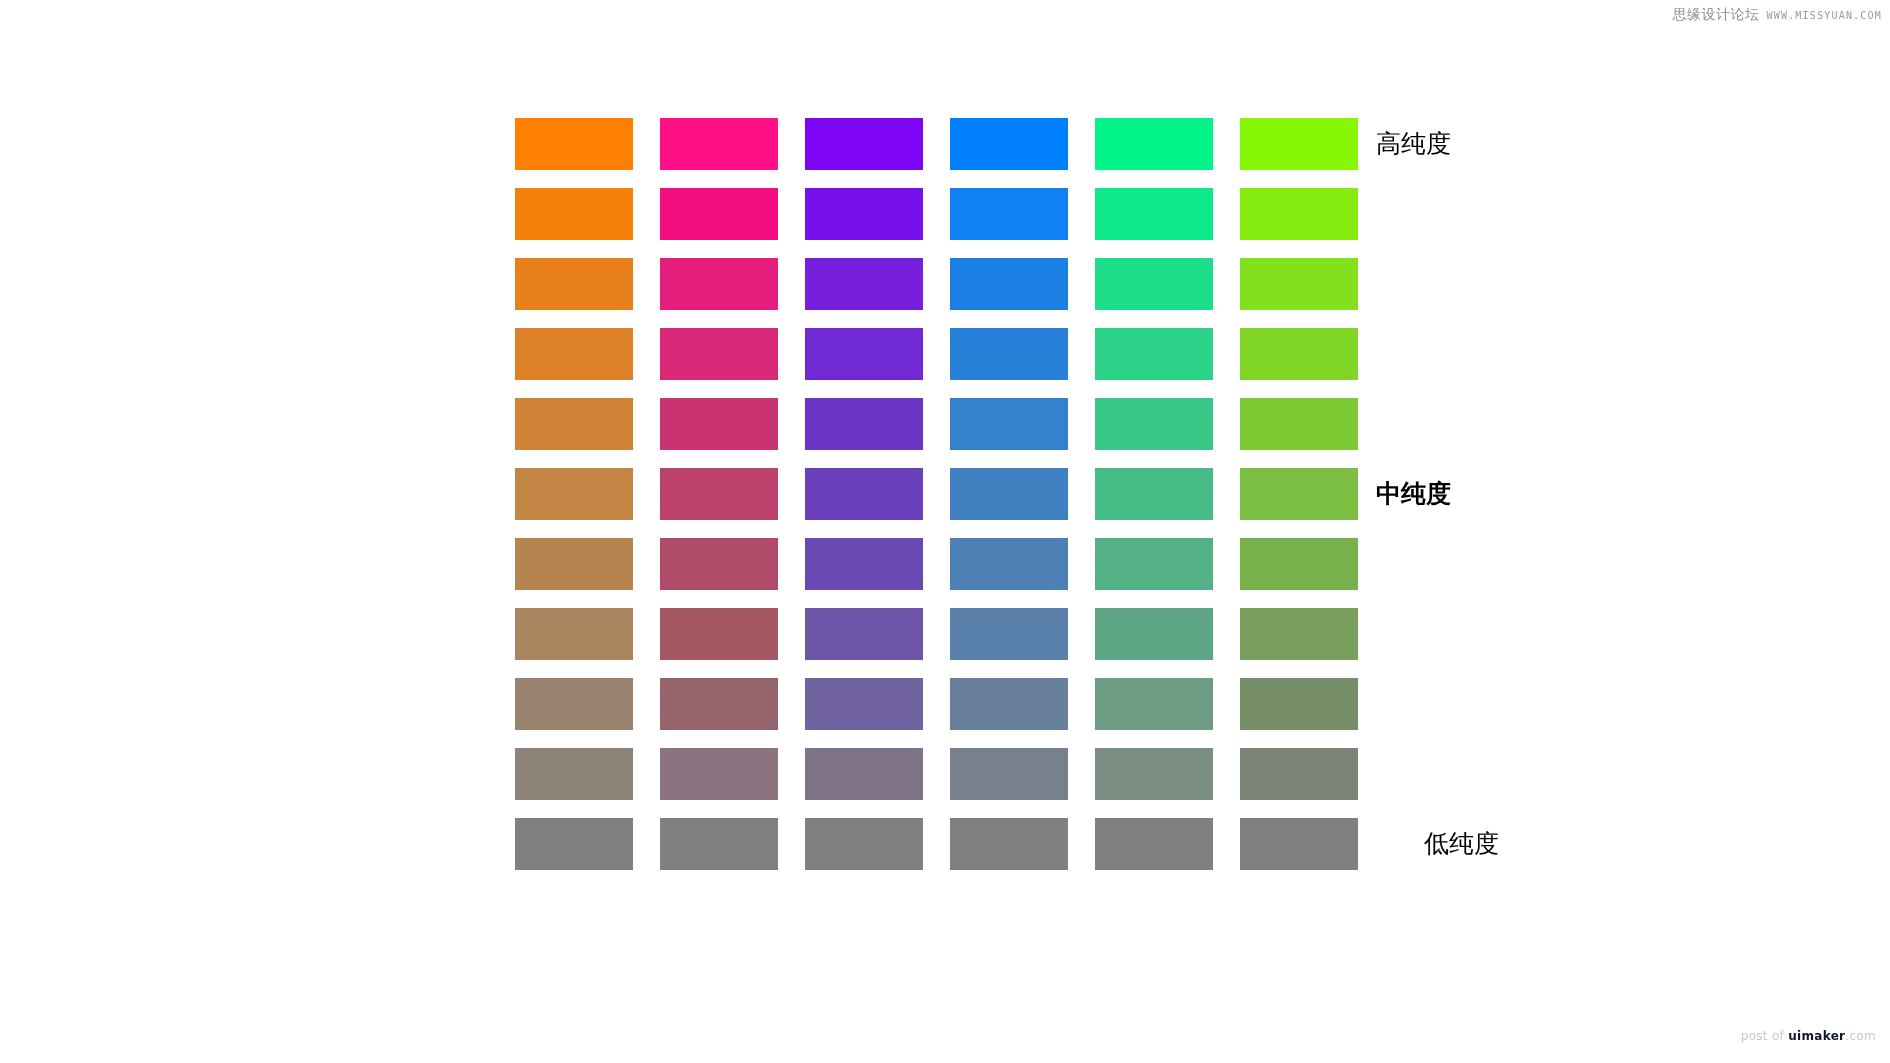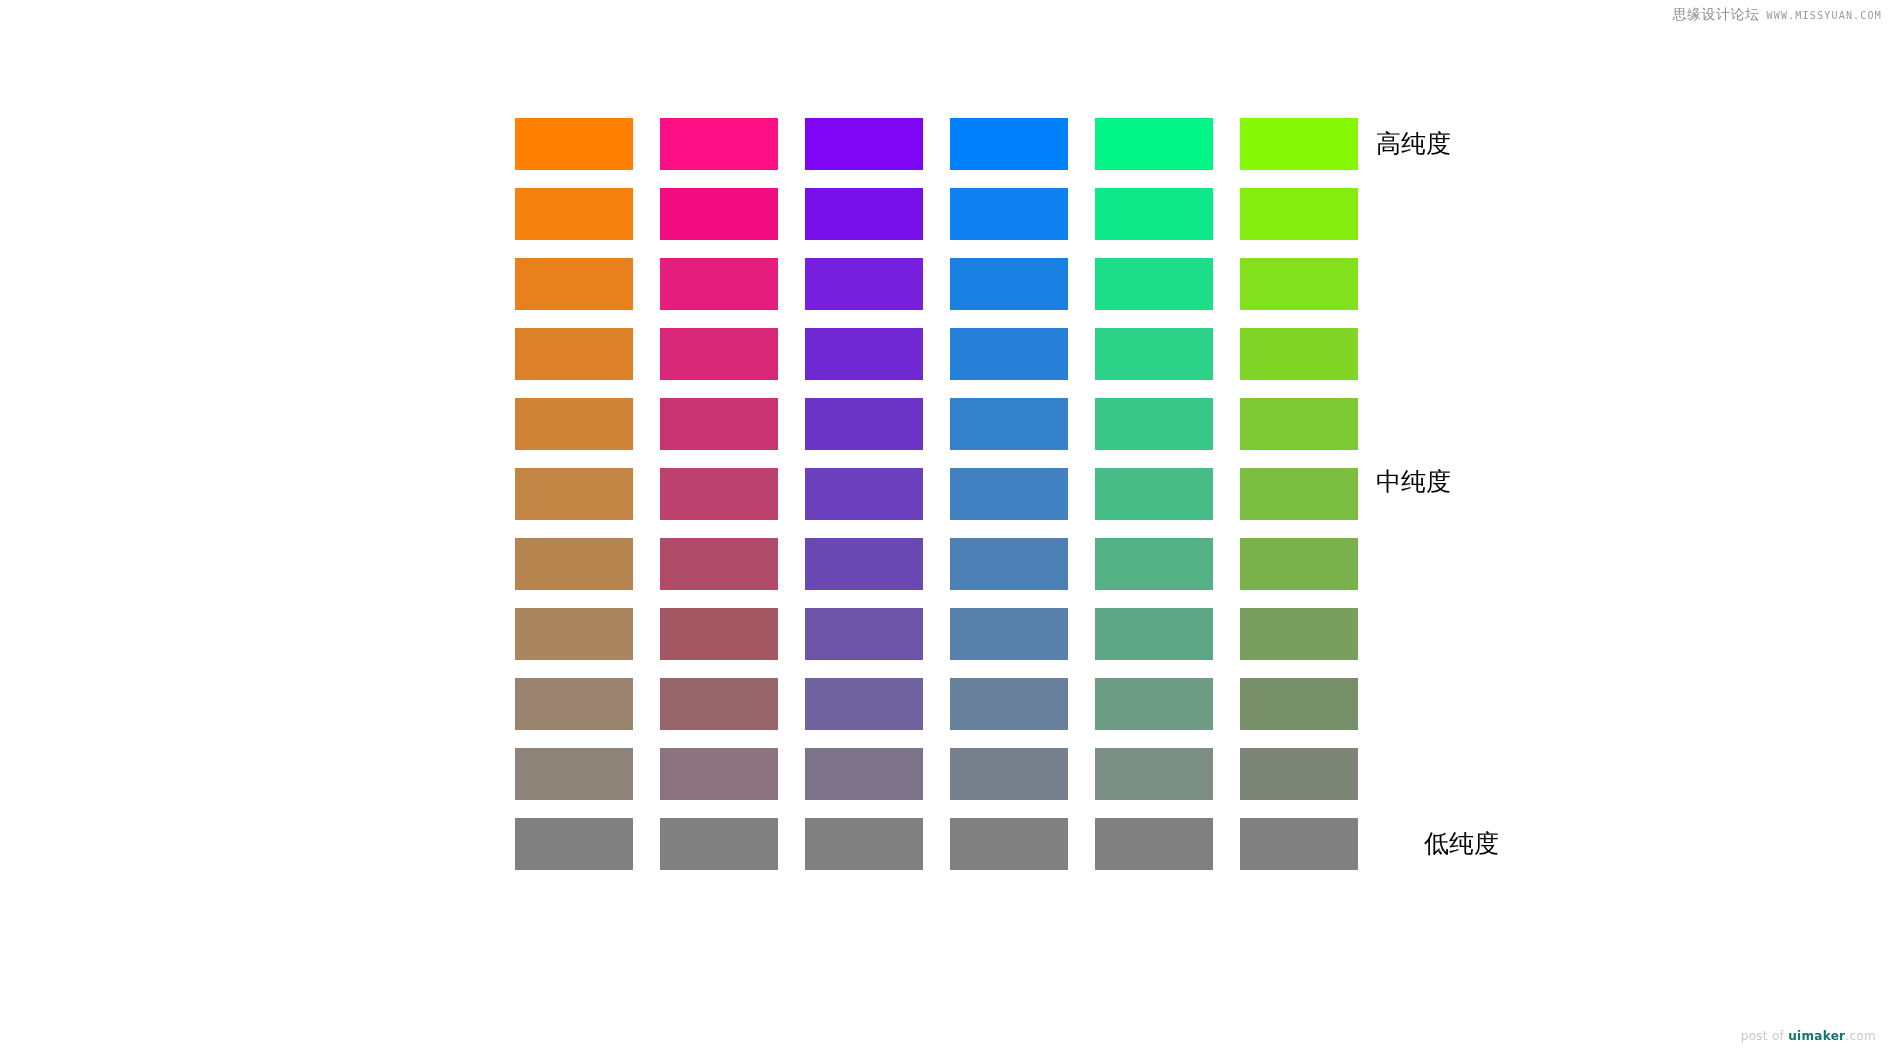--- a/index.html
+++ b/index.html
@@ -44,21 +44,21 @@
     bottom: 20px;
     right: 14px;
     font-size: 12px;
     color: #c9c9c9;
     letter-spacing: 0.3px;
     white-space: nowrap;
     user-select: none;
     font-family: "DejaVu Sans", "Liberation Sans", sans-serif;
   }
   .wm-bottom b {
-    color: #0f766e;
+    color: #0f172a;
     font-weight: bold;
   }
 
   
   #swatch-grid {
     position: absolute;
     left: 515px;
     top: 118px;
     display: grid;
     grid-template-columns: repeat(6, 118px);
@@ -153,18 +153,18 @@
     <div class="swatch" style="background: rgb(124, 132, 118);"></div>
     <div class="swatch" style="background: rgb(128, 128, 128);"></div>
     <div class="swatch" style="background: rgb(128, 128, 128);"></div>
     <div class="swatch" style="background: rgb(128, 128, 128);"></div>
     <div class="swatch" style="background: rgb(128, 128, 128);"></div>
     <div class="swatch" style="background: rgb(128, 128, 128);"></div>
     <div class="swatch" style="background: rgb(128, 128, 128);"></div>
   </div>
 
 <div class="axis-label" style="top: 131px;">高纯度</div>
-<div class="axis-label" style="top: 469px;">中纯度</div>
+<div class="axis-label" style="top: 481px; font-weight: bold;">中纯度</div>
 <div class="axis-label" style="top: 831px; margin-left: 48px;">低纯度</div>
 
 <div class="wm-bottom">
   <span>post of </span><b>uimaker</b><span>.com</span>
 </div>
 
 </body></html>

